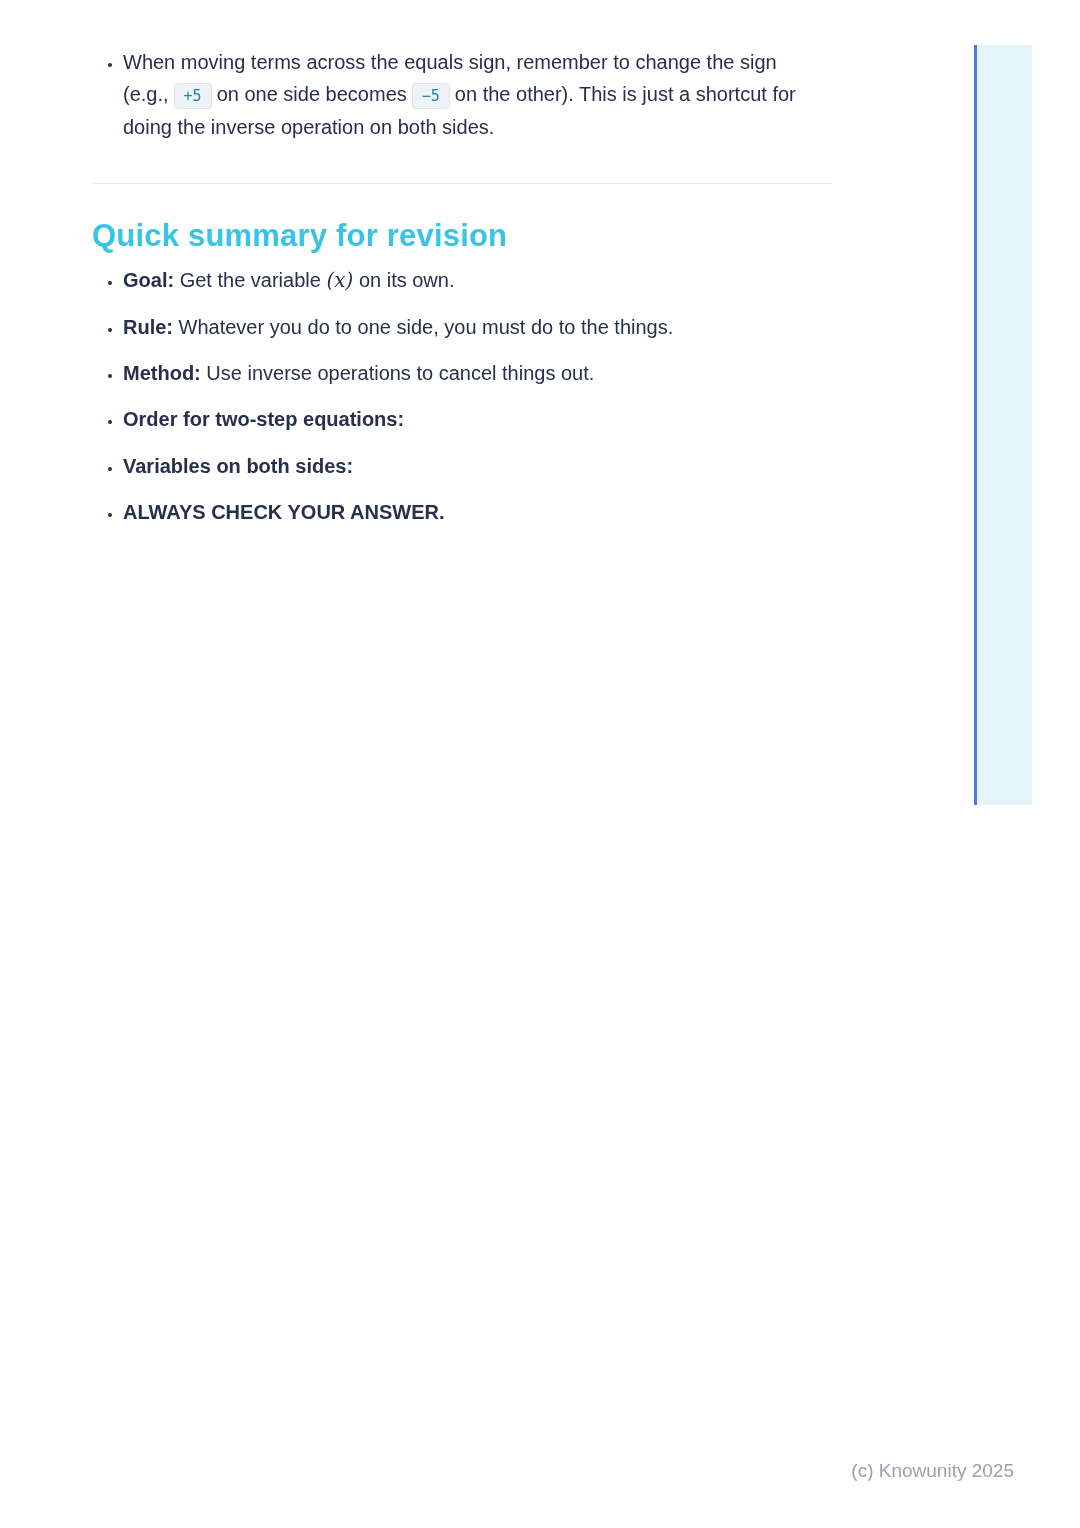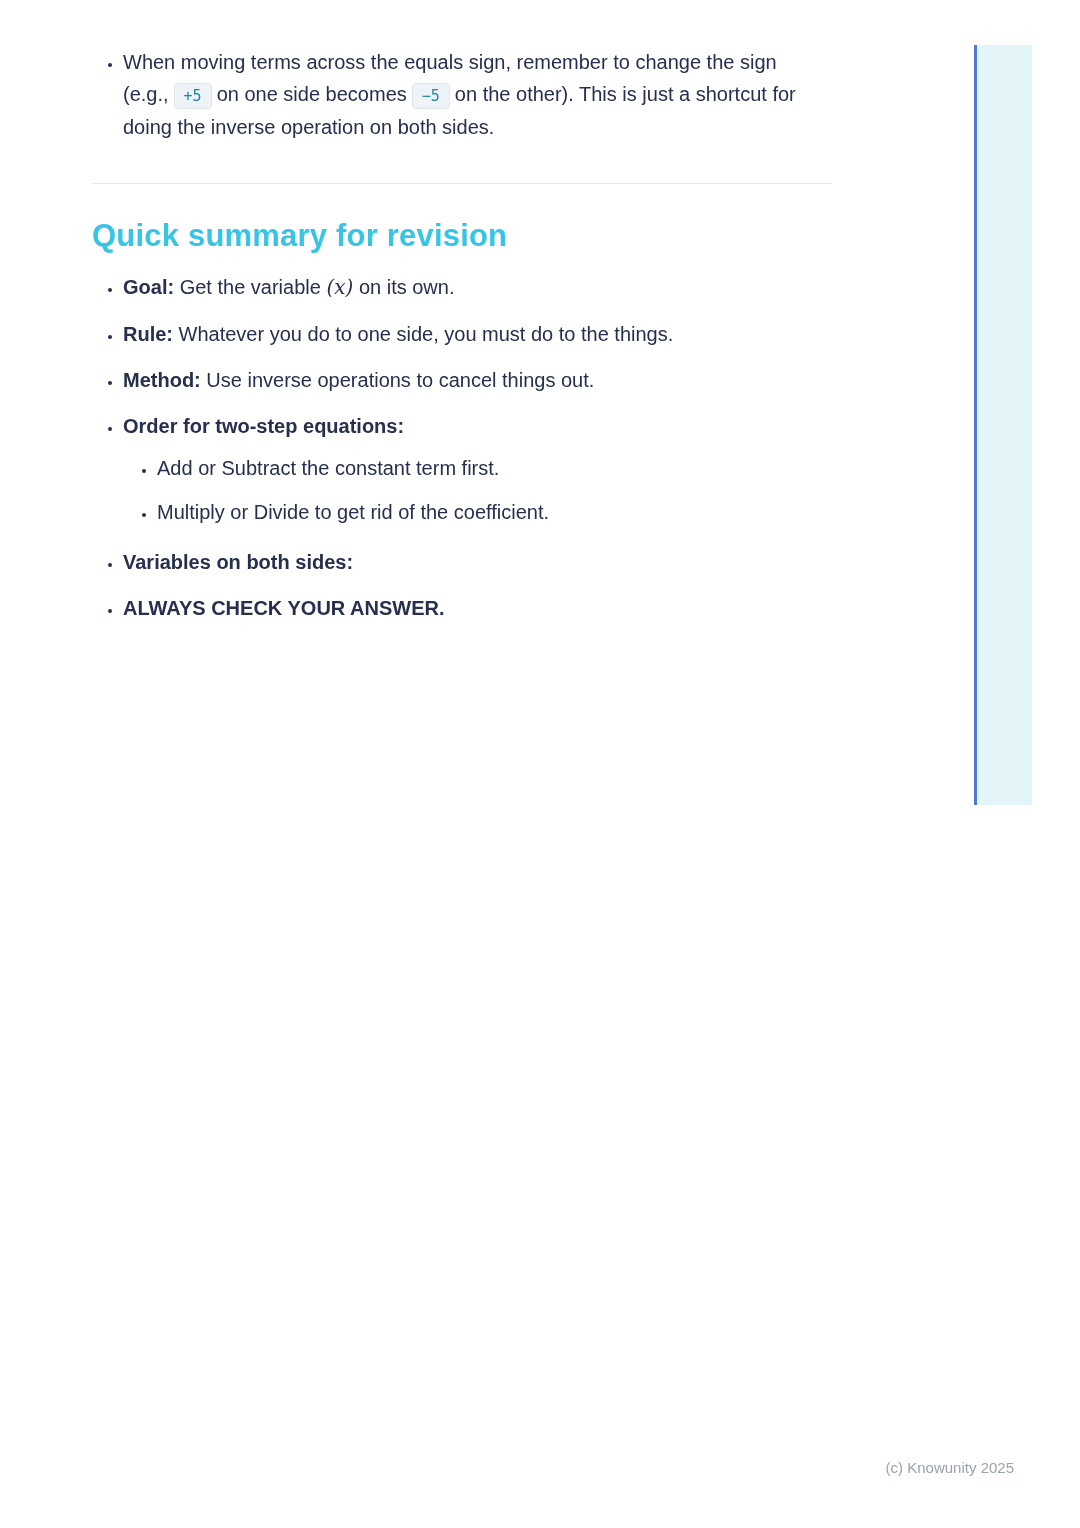--- a/index.html
+++ b/index.html
@@ -70,21 +70,21 @@
     border: none;
     border-top: 1px solid #e4e7eb;
     margin: 40px 0 34px 0;
     width: 740px;
   }
 
   h1.section-heading {
     font-size: 31px;
     font-weight: 800;
     color: #38c4e4;
-    margin: 0 0 17px 0;
+    margin: 0 0 10px 0;
     letter-spacing: 0.2px;
   }
 
   .bold-label { font-weight: 700; text-align: center; }
   .math {
     font-family: "DejaVu Serif", serif;
     font-style: italic;
   }
   .all-caps-bold { font-weight: 700; }
 
@@ -102,22 +102,22 @@
     top: 45px;
     left: 974px;
     width: 3px;
     height: 760px;
     background: #4b7bd5;
   }
 
   .copyright {
     position: absolute;
     right: 66px;
-    bottom: 52px;
-    font-size: 15px;
+    bottom: 46px;
+    font-size: 19px;
     color: #9aa2ae;
     text-align: center;
   }
 </style>
 </head>
 <body>
 
 <div class="side-strip"></div>
 <div class="side-strip-border"></div>
 
@@ -142,24 +142,20 @@
     <li>
       <span class="bold-label">Rule:</span><span> Whatever you do to one side, you must do to the things.</span>
     </li>
 
     <li>
       <span class="bold-label">Method:</span><span> Use inverse operations to cancel things out.</span>
     </li>
 
     <li>
       <span class="bold-label">Order for two-step equations:</span>
-      <ul class="sub-bullets">
-        <li>Add or Subtract the constant term first.</li>
-        <li>Multiply or Divide to get rid of the coefficient.</li>
-      </ul>
     </li>
 
     <li>
       <span class="bold-label">Variables on both sides:</span>
     </li>
 
     <li>
       <span class="all-caps-bold">ALWAYS CHECK YOUR ANSWER.</span>
     </li>
 

